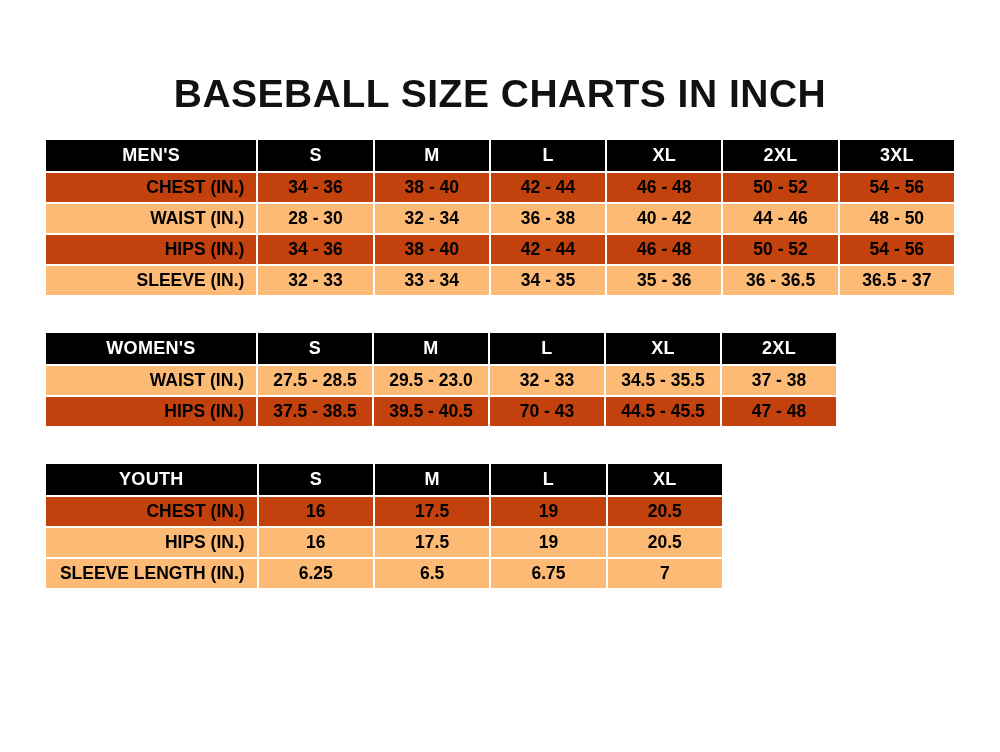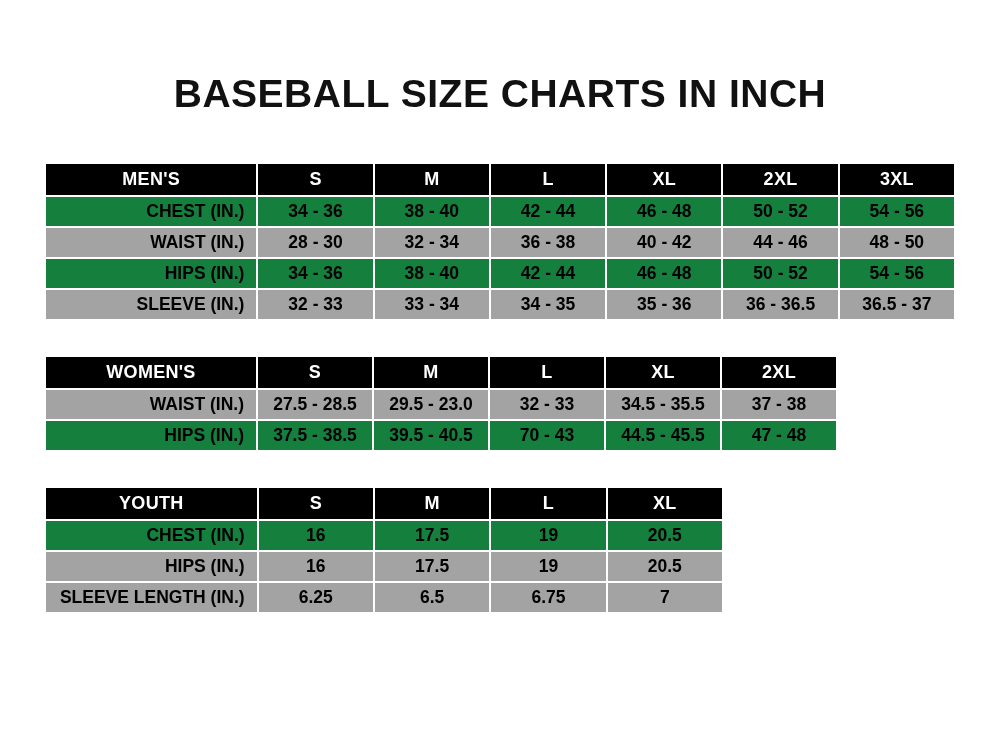--- a/index.html
+++ b/index.html
@@ -23,21 +23,21 @@
   .title {
     text-align: center;
     font-size: 39px;
     font-weight: bold;
     letter-spacing: 0.5px;
     margin: 0;
     padding-top: 72px;
     color: #111111;
   }
   .tables {
-    margin-top: 46px;
+    margin-top: 22px;
     padding-left: 44px;
     padding-right: 44px;
   }
   table {
     border-collapse: collapse;
     table-layout: fixed;
     margin-bottom: 34px;
   }
   table.men { width: 912px; }
   table.women { width: 794px; }
@@ -57,24 +57,24 @@
     background: #000000;
     color: #ffffff;
     font-size: 18px;
     letter-spacing: 0.3px;
     height: 33px;
   }
   thead th.rowhead {
     text-align: center;
   }
   tbody tr.odd td {
-    background: #15803d;
+    background: #c2410c;
   }
   tbody tr.even td {
-    background: #a3a3a3;
+    background: #fdba74;
   }
   tbody td.rowhead {
     text-align: right;
     padding-right: 12px;
     font-size: 17.5px;
   }
   
   table.men col.c0 { width: 212px; }
   table.men col.cx { width: 116px; }
 

